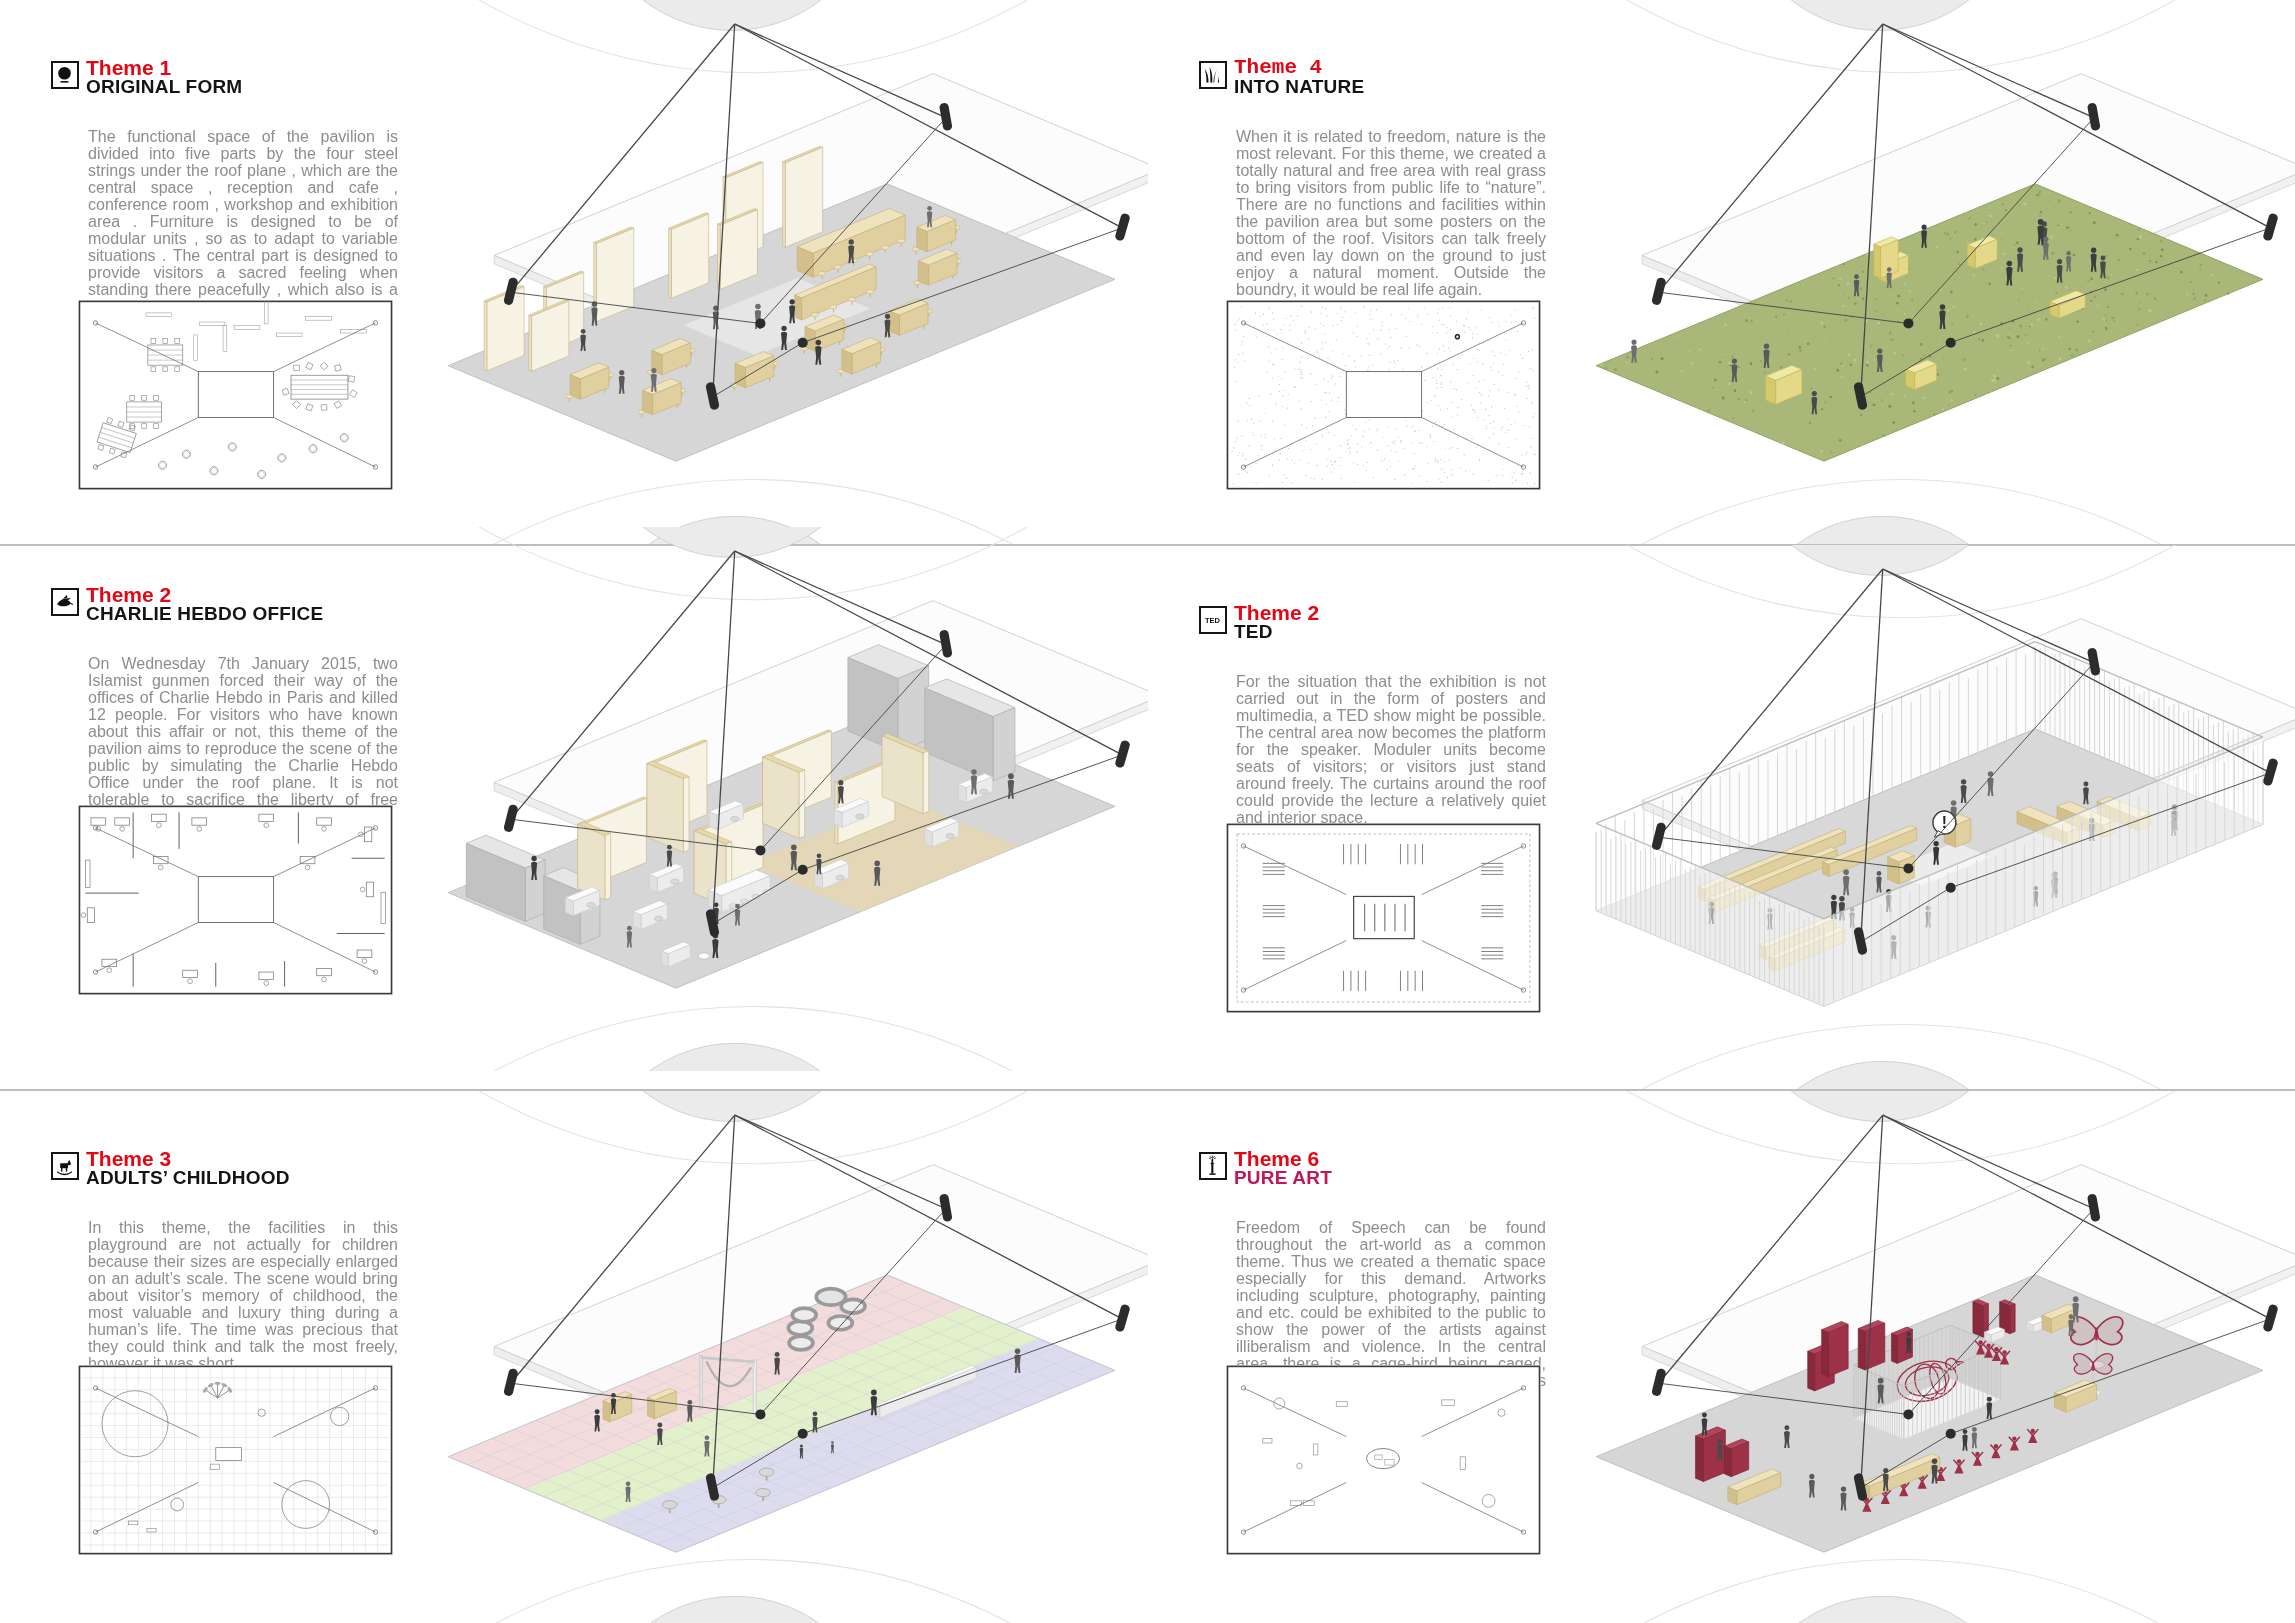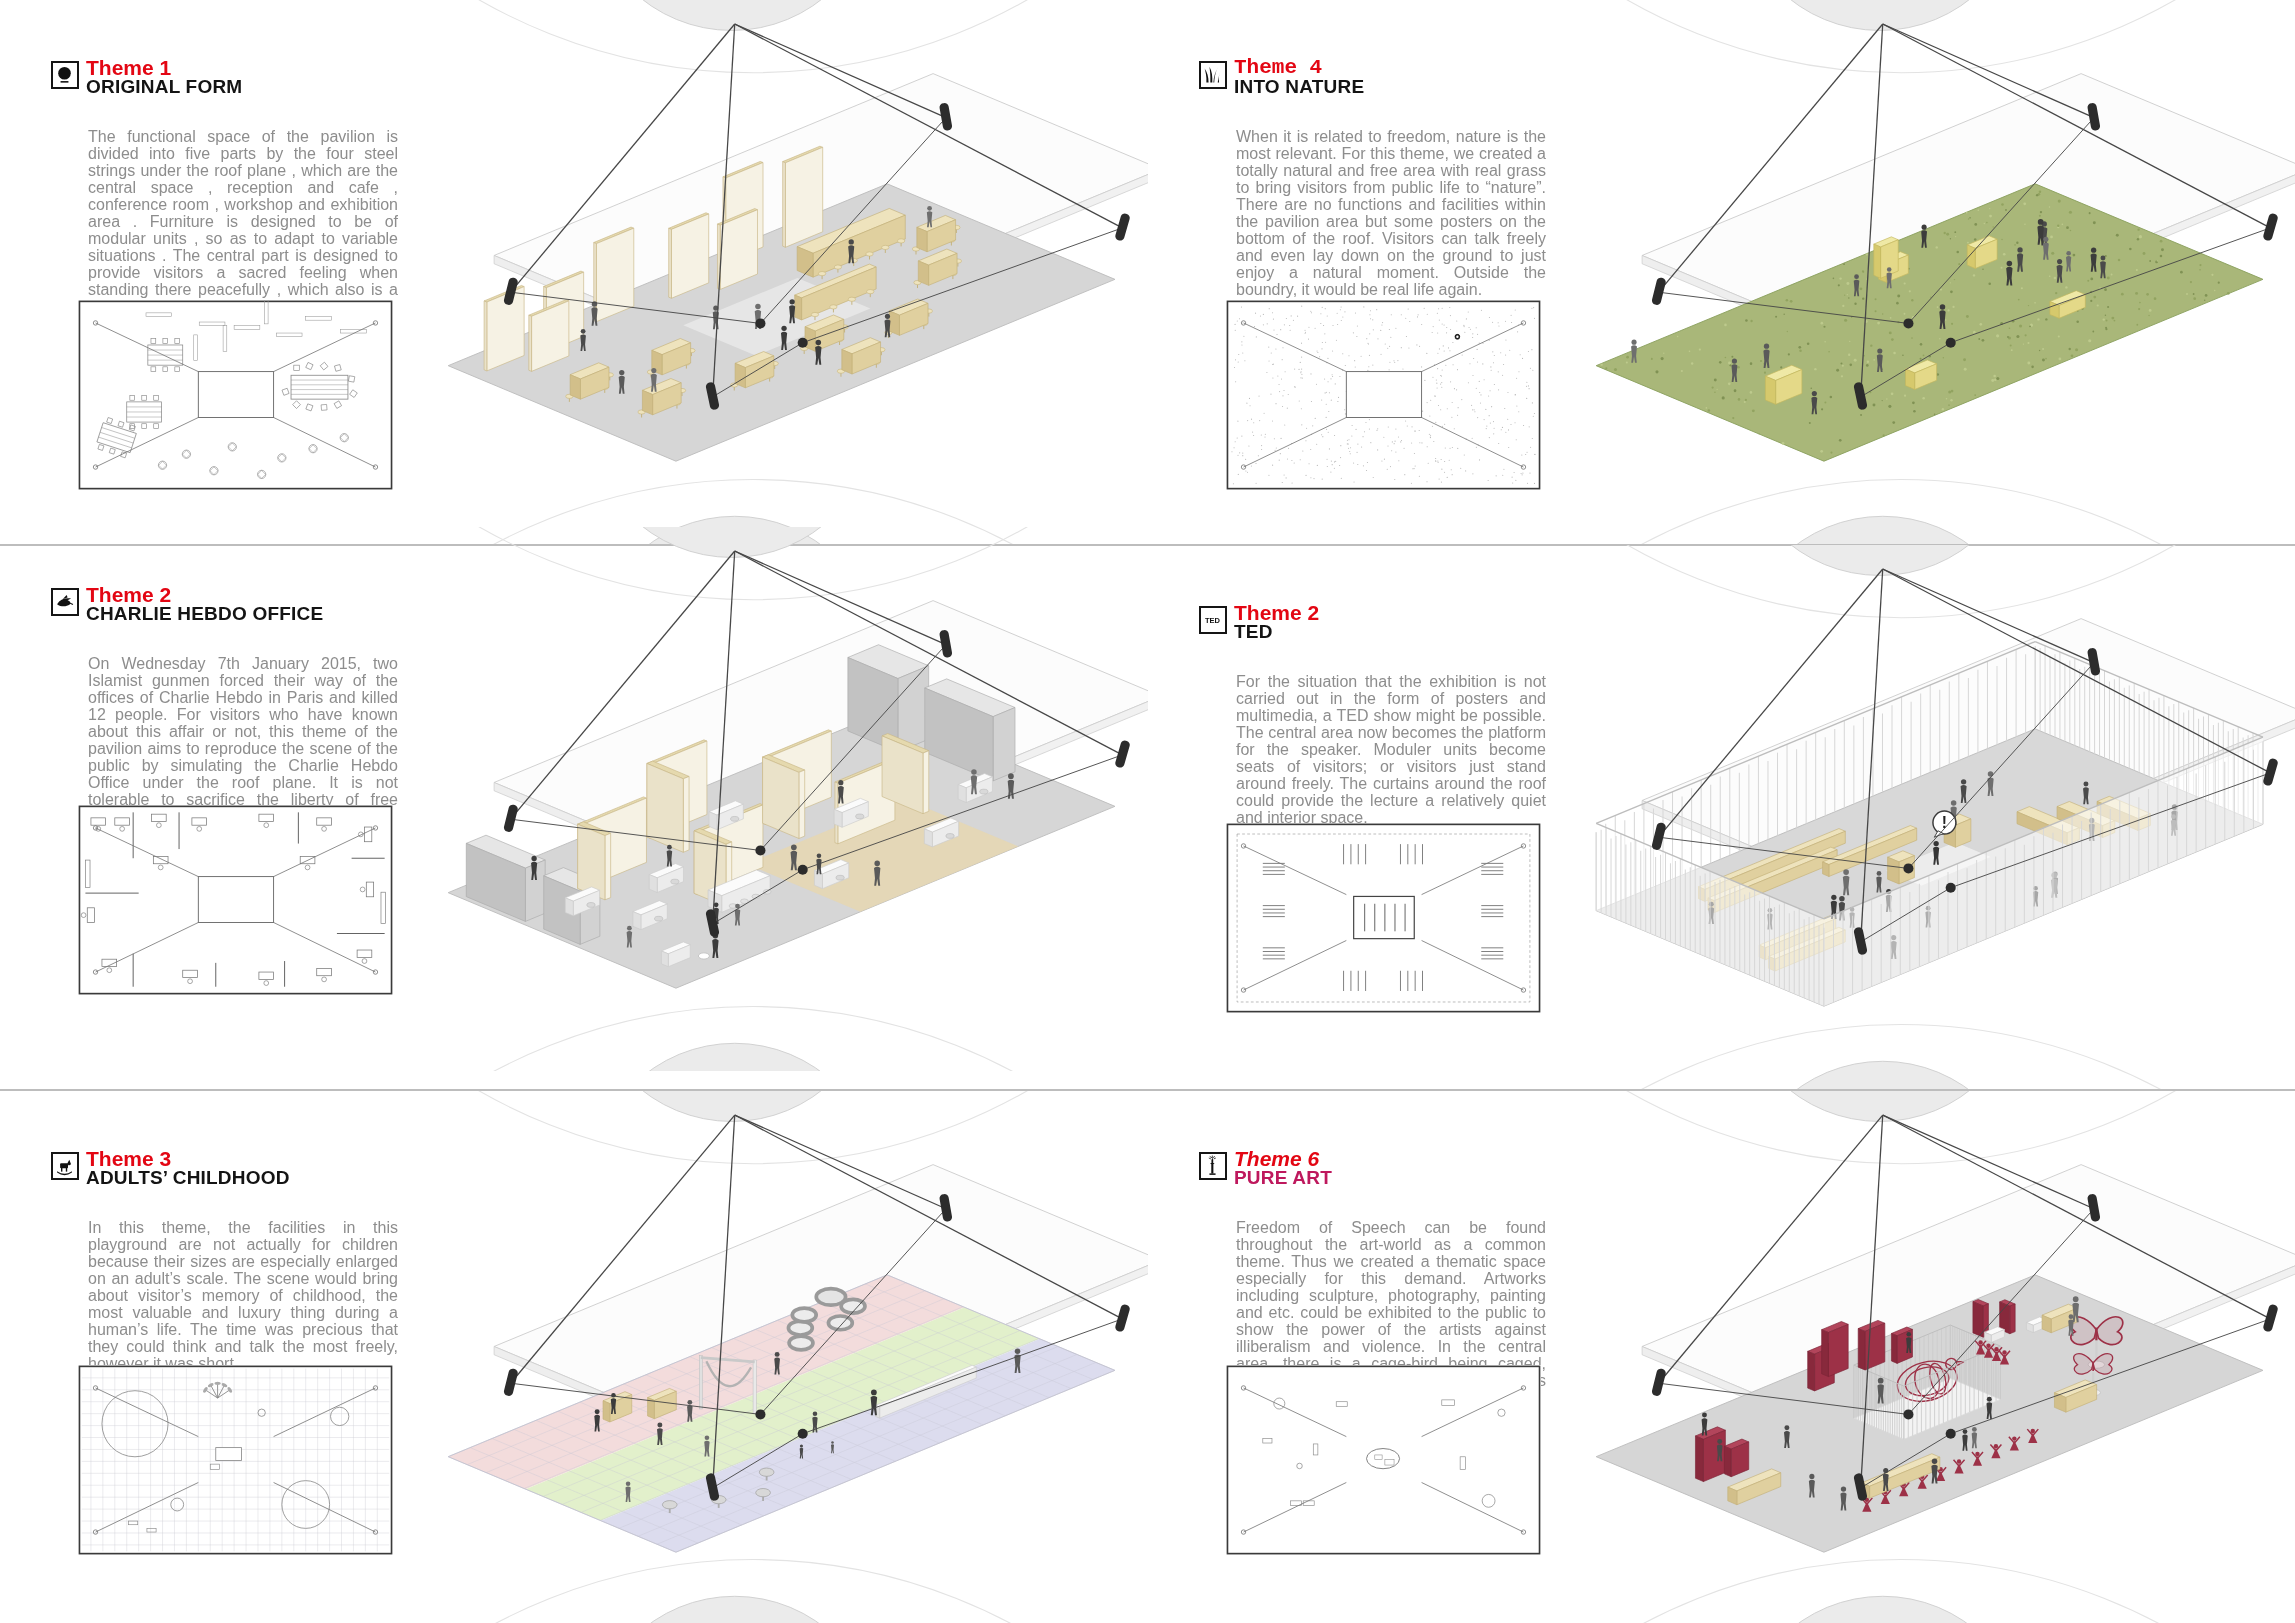--- a/index.html
+++ b/index.html
@@ -2665,21 +2665,21 @@
     </svg>
   <div class="icon-box">
       <svg viewBox="0 0 24 24">
         <g fill="#111">
           <path d="M10.6 21 L10.6 10.5 L9.2 9 L10.8 9 L10.8 5.8 L11.8 3.5 L12.8 5.8 L12.8 9 L14.4 9 L13 10.5 L13 21 Z"></path>
           <path d="M11.8 3.5 L8.8 1.6 M11.8 3.5 L14.8 1.6 M11.8 3 L11.8 0.6 M10.2 4.5 L7.8 3.4 M13.4 4.5 L15.8 3.4" stroke="#111" stroke-width="0.9" fill="none"></path>
           <rect x="8.5" y="21" width="7" height="1.7"></rect>
         </g>
       </svg>
     </div>
-  <h2 class="t-num" style="color: rgb(227, 6, 19); font-style: italic;">Theme 6</h2>
+  <h2 class="t-num" style="color: rgb(227, 6, 19);">Theme 6</h2>
   <h1 class="t-name" style="color: #be185d;">PURE ART</h1>
   <p class="desc" style="color: rgb(141, 141, 141);">Freedom of Speech can be found throughout the art-world as a common theme. Thus we created a thematic space especially for this demand. Artworks including sculpture, photography, painting and etc. could be exhibited to the public to show the power of the artists against illiberalism and violence. In the central area, there is a cage-bird being caged, which expresses that freedom itself is actually a paradox.</p>
   <svg class="plan" style="top:274px" width="315" height="190" viewBox="0 0 343 207">
       <rect x="1.5" y="1.5" width="340" height="204" fill="#ffffff" stroke="#3a3a3a" stroke-width="1.8"></rect>
       <circle cx="58" cy="42" r="6" fill="none" stroke="#888" stroke-width="0.8"></circle>
       <circle cx="286" cy="148" r="7" fill="none" stroke="#888" stroke-width="0.8"></circle>
       <circle cx="300" cy="52" r="4" fill="none" stroke="#888" stroke-width="0.8"></circle>
       <circle cx="80" cy="110" r="3" fill="none" stroke="#888" stroke-width="0.8"></circle>
       <rect x="70" y="148" width="12" height="5" fill="none" stroke="#888" stroke-width="0.7"></rect>
       <rect x="84" y="148" width="12" height="5" fill="none" stroke="#888" stroke-width="0.7"></rect>

